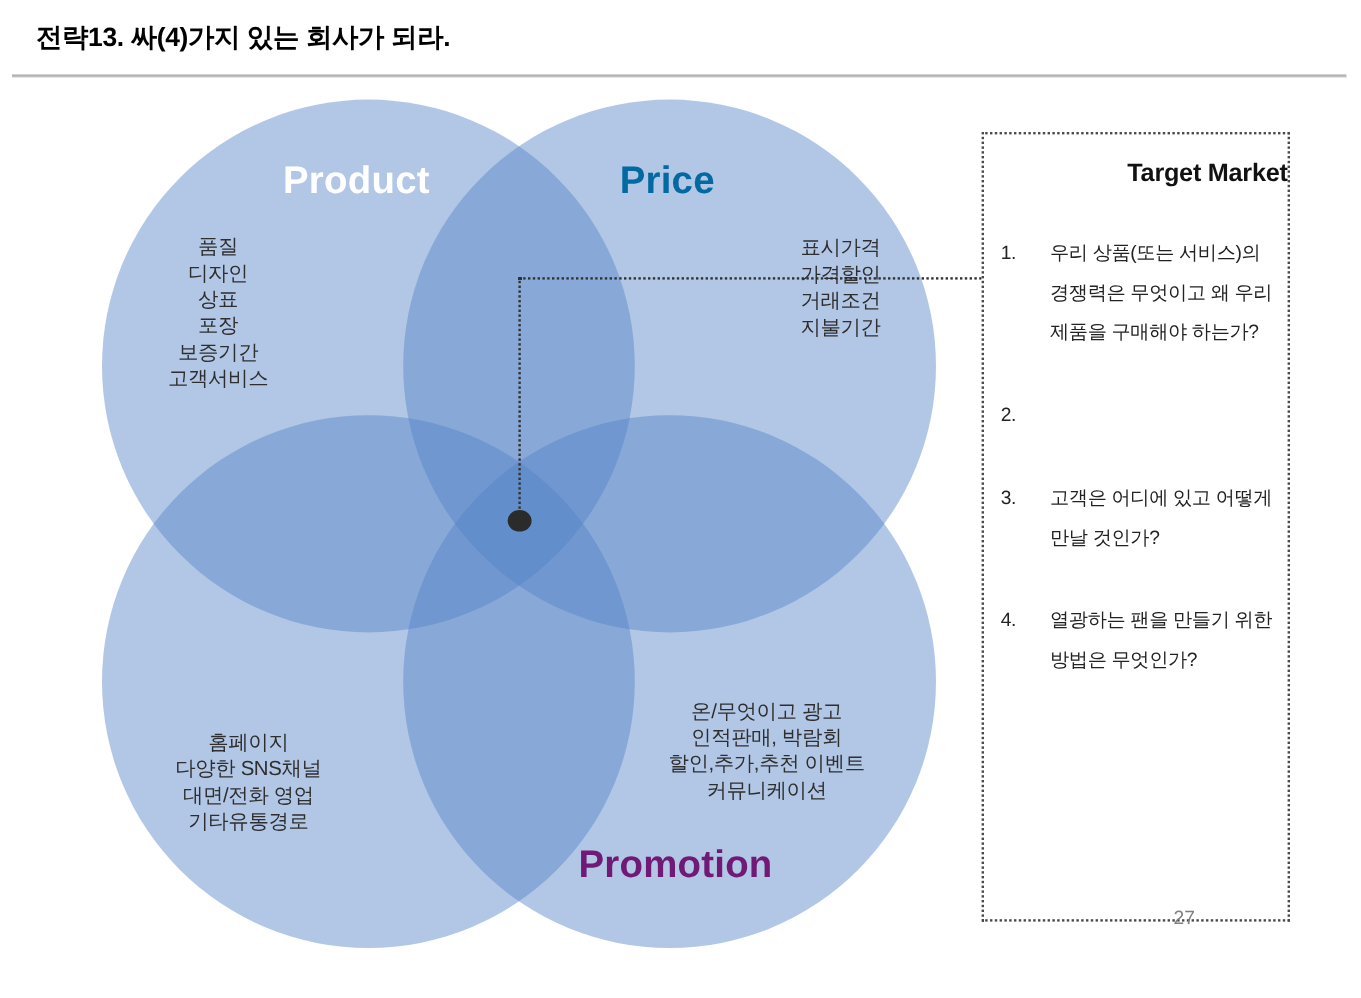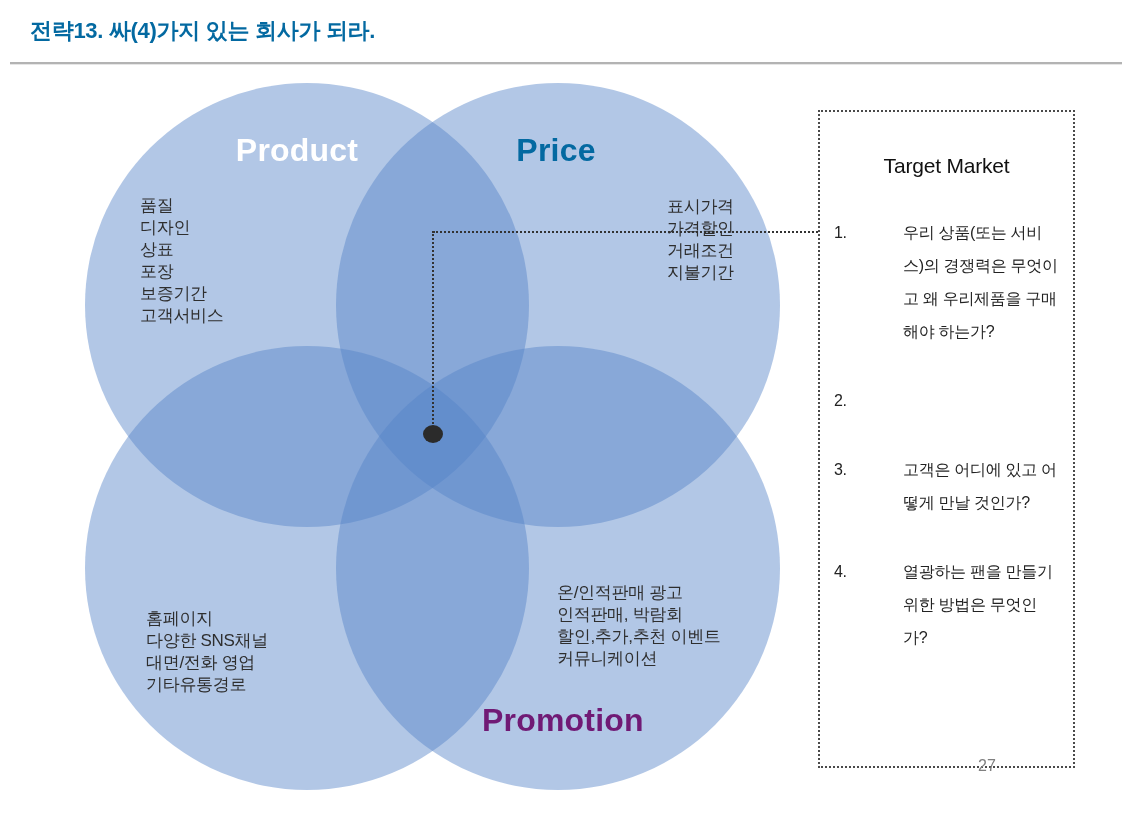--- a/index.html
+++ b/index.html
@@ -54,20 +54,21 @@
   .l-place     { left: 237px; top: 701px; width: 140px; }
   .l-promotion { left: 482px; top: 702px; width: 160px; }
   .item-list {
     position: absolute;
     font-size: 17px;
     line-height: 22px;
     color: #2e2e2e;
     letter-spacing: -0.3px;
     z-index: 3;
     white-space: nowrap;
+    text-align: center;
   }
   .list-product   { left: 140px; top: 195px; }
   .list-price     { left: 667px; top: 196px; }
   .list-place     { left: 146px; top: 584px; margin-top: 24px; }
   .list-promotion { left: 557px; top: 582px; }
   .connector-h {
     position: absolute;
     left: 433px; top: 231px; width: 385px; height: 0;
     border-top: 2px dotted #333333;
     z-index: 2;
@@ -89,56 +90,56 @@
   .tm-box {
     position: absolute;
     left: 818px; top: 110px;
     width: 257px; height: 658px;
     border: 2px dotted #4a4a4a;
     box-sizing: border-box;
     background: #ffffff;
     z-index: 5;
   }
   .tm-title {
-    margin-top: 42px;
-    text-align: center;
+    margin-top: 21px;
+    text-align: right;
     font-size: 21px;
-    font-weight: normal;
+    font-weight: bold;
     color: #111111;
     letter-spacing: -0.2px;
   }
   .tm-list {
     margin: 38px 0 0 0;
     padding: 0 12px 0 14px;
   }
   .tm-item {
     display: flex;
     margin-bottom: 36px;
     font-size: 16px;
     line-height: 33px;
     color: #222222;
     letter-spacing: -0.3px;
   }
   .tm-no { width: 41px; flex: none; }
-  .tm-text { flex: 1; word-break: normal; margin-left: 28px; }
+  .tm-text { flex: 1; word-break: normal; }
   .page-number {
     position: absolute;
     left: 158px;
     bottom: -9px;
     font-size: 16px;
     color: #808080;
     z-index: 6;
   }
 </style>
 </head>
 <body>
 
 <div class="slide">
 
-  <div class="slide-title" style="color: #0369a1;">전략13. 싸(4)가지 있는 회사가 되라.</div>
+  <div class="slide-title" style="color: #000000;">전략13. 싸(4)가지 있는 회사가 되라.</div>
   <div class="title-divider"></div>
 
   <div class="circle c-product" style="background: rgba(85, 130, 199, 0.45);"></div>
   <div class="circle c-price" style="background: rgba(85, 130, 199, 0.45);"></div>
   <div class="circle c-place" style="background: rgba(85, 130, 199, 0.45);"></div>
   <div class="circle c-promotion" style="background: rgba(85, 130, 199, 0.45);"></div>
 
   <div class="circle-label l-product" style="color: rgb(255, 255, 255);">Product</div>
   <div class="circle-label l-price" style="color: #0369a1;">Price</div>
   <div class="circle-label l-promotion" style="color: #701a75; text-align: center;">Promotion</div>
@@ -160,21 +161,21 @@
   </div>
 
   <div class="item-list list-place">
     <div>홈페이지</div>
     <div>다양한 SNS채널</div>
     <div>대면/전화 영업</div>
     <div>기타유통경로</div>
   </div>
 
   <div class="item-list list-promotion">
-    <div>온/인적판매 광고</div>
+    <div>온/무엇이고 광고</div>
     <div>인적판매, 박람회</div>
     <div>할인,추가,추천 이벤트</div>
     <div>커뮤니케이션</div>
   </div>
 
   <div class="connector-v"></div>
   <div class="connector-h"></div>
   <div class="center-dot"></div>
 
   <div class="tm-box">

